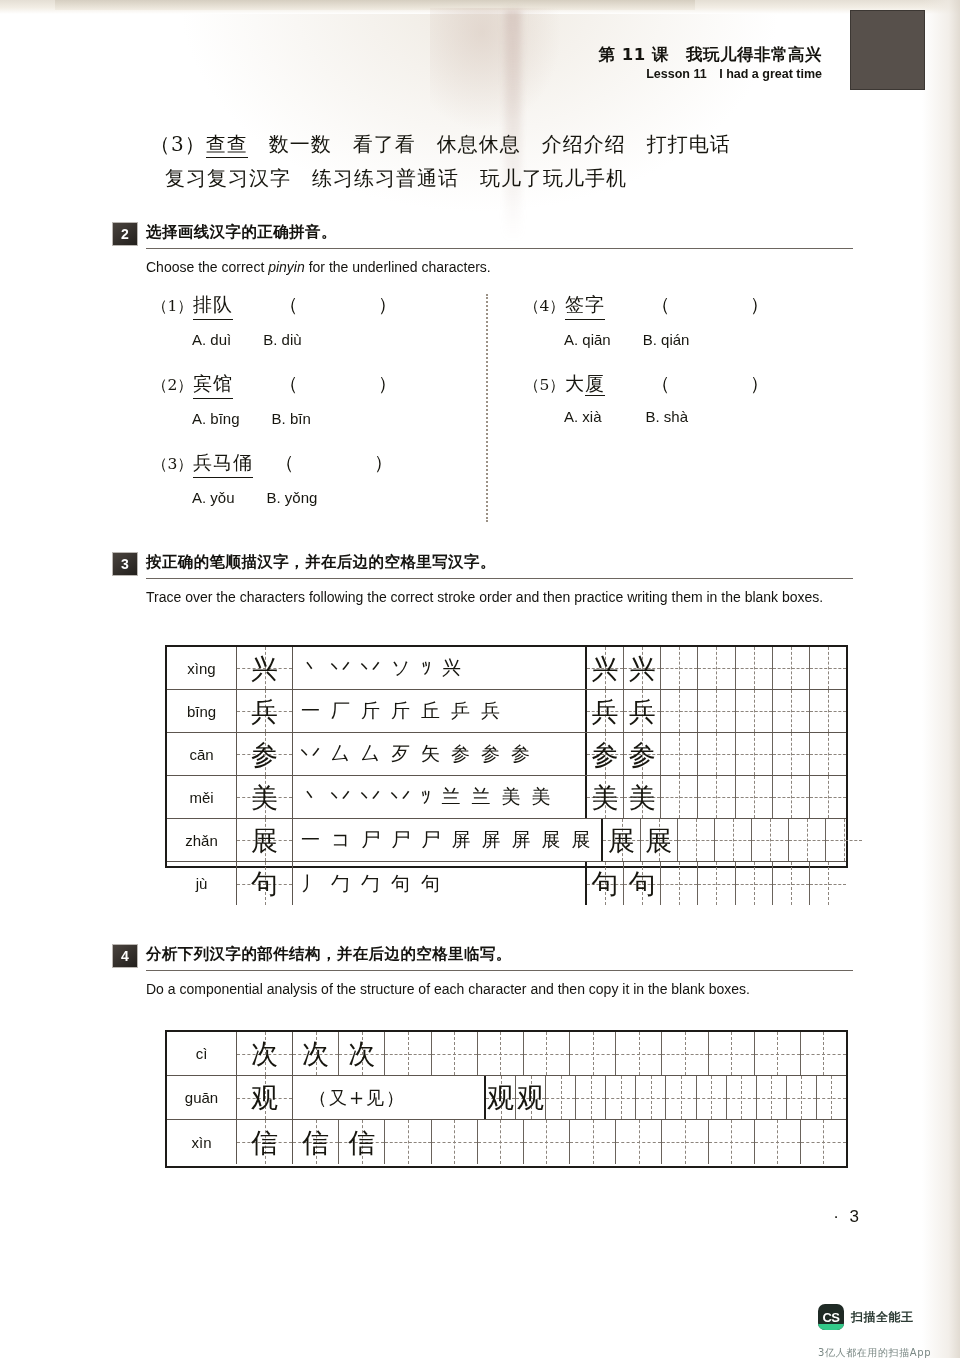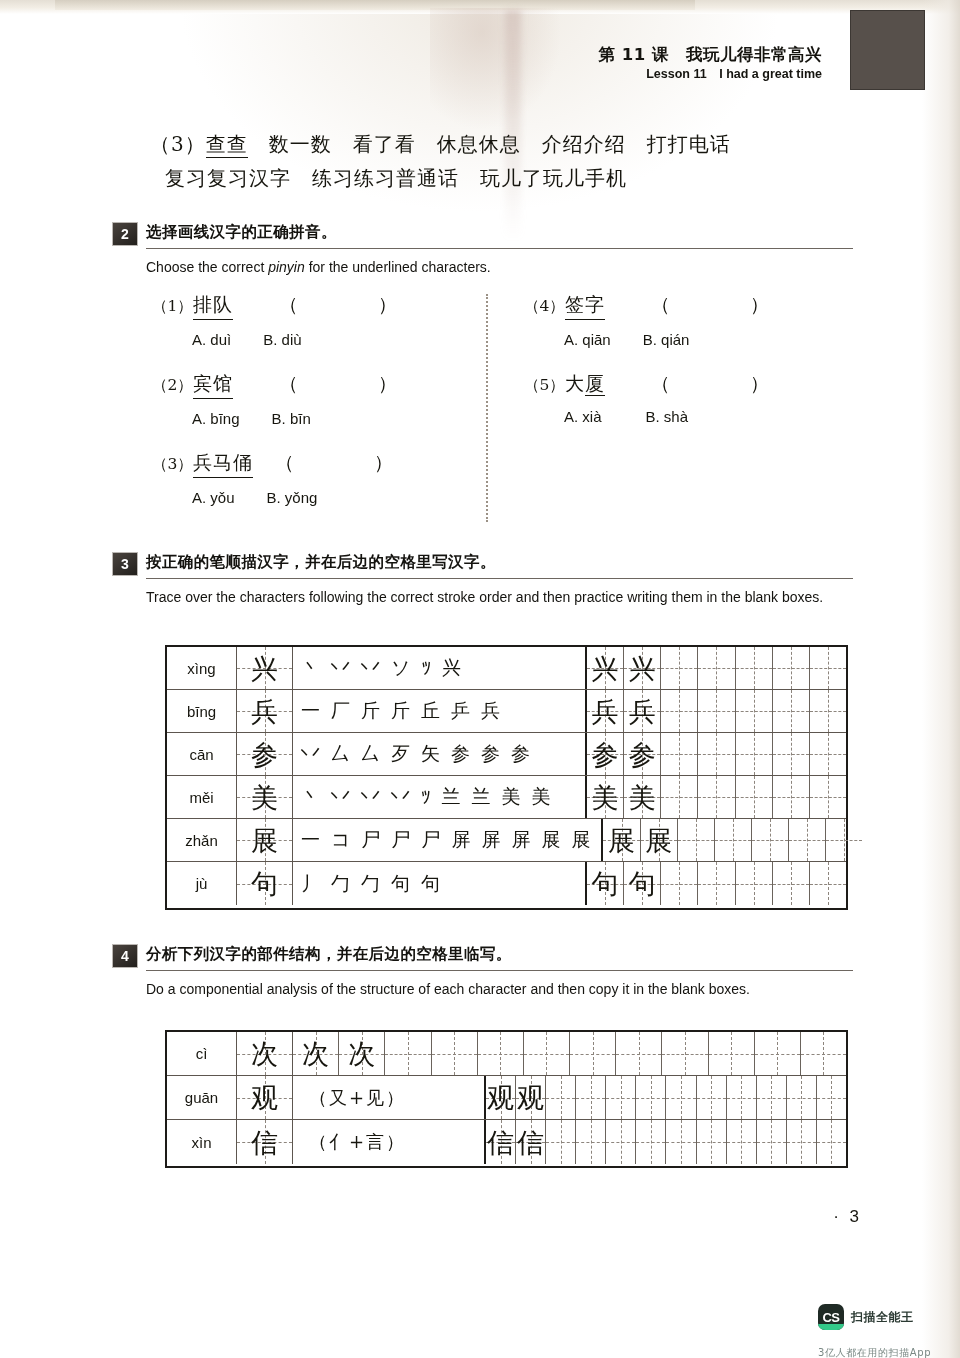--- a/index.html
+++ b/index.html
@@ -301,21 +301,21 @@
     <div class="sec-row">
       <div class="badge">3</div>
       <div class="sec-body">
         <div class="sec-cn">按正确的笔顺描汉字，并在后边的空格里写汉字。</div>
         <div class="sec-rule"></div>
         <div class="sec-en">Trace over the characters following the correct stroke order and then practice writing them in the blank boxes.</div>
       </div>
     </div>
   </div>
 
-  <div class="tbl" id="tbl3" style="left:165px;top:645px;width:683px;height:265px;">
+  <div class="tbl" id="tbl3" style="left:165px;top:645px;width:683px;height:223px;">
       <div class="trow" style="height: 43px;">
         <div class="cell c-pin">xìng</div>
         <div class="cell c-model">
           <span class="model-glyph">兴</span>
         </div>
         <div class="c-strokes">
           <span class="stroke">丶</span>
           <span class="stroke">丷</span>
           <span class="stroke">丷</span>
           <span class="stroke">ソ</span>
@@ -543,23 +543,20 @@
           <div class="gcell" style="flex: 1 1 0%;"></div>
           <div class="gcell" style="flex: 1 1 0%;"></div>
           <div class="gcell" style="flex: 1 1 0%;"></div>
         </div>
       </div>
       <div class="trow" style="height: 44px;">
         <div class="cell c-pin">xìn</div>
         <div class="cell c-model">
           <span class="model-glyph">信</span>
         </div>
-        <div class="c-comp" style="flex: 0 0 175px;">
-          <span class="comp">（亻+言）</span>
-        </div>
         <div class="grid" style="flex: 1 1 0%;">
           <div class="gcell" style="flex: 1 1 0%;">
             <span class="glyph">信</span>
           </div>
           <div class="gcell" style="flex: 1 1 0%;">
             <span class="glyph">信</span>
           </div>
           <div class="gcell" style="flex: 1 1 0%;"></div>
           <div class="gcell" style="flex: 1 1 0%;"></div>
           <div class="gcell" style="flex: 1 1 0%;"></div>

